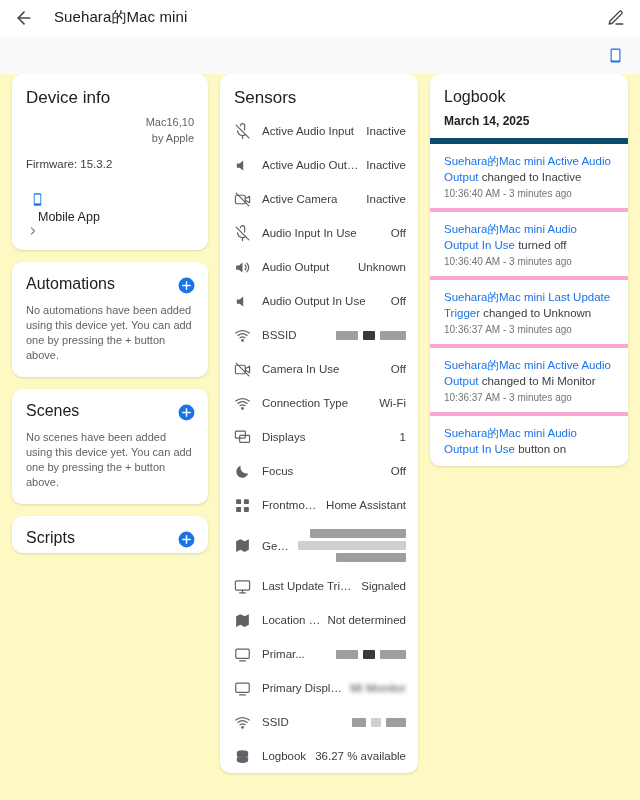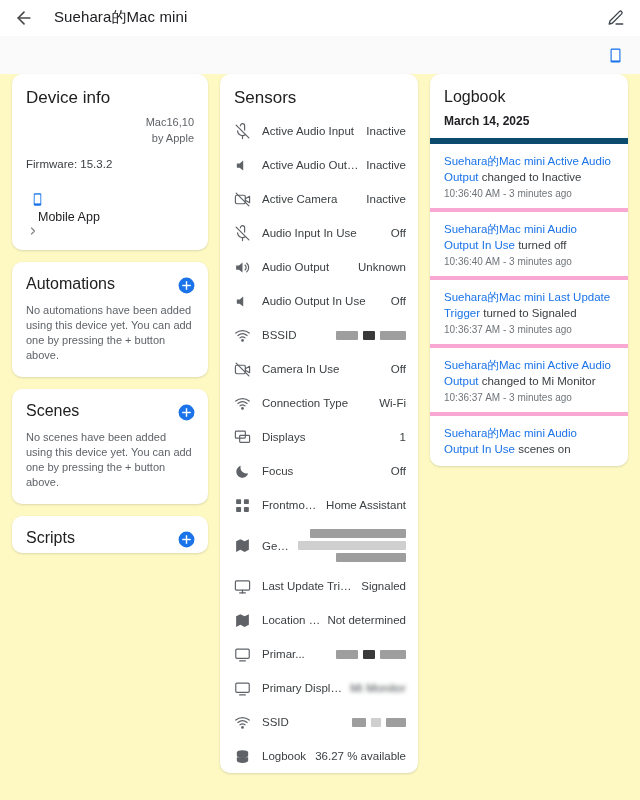--- a/index.html
+++ b/index.html
@@ -568,28 +568,28 @@
         <div id="log-list">
             <div class="log-entry">
               <div class="log-text"><span class="log-link">Suehara的Mac mini Active Audio Output</span><span> changed to Inactive</span></div>
               <div class="log-time">10:36:40 AM - 3 minutes ago</div>
             </div>
             <div class="log-entry">
               <div class="log-text"><span class="log-link">Suehara的Mac mini Audio Output In Use</span><span> turned off</span></div>
               <div class="log-time">10:36:40 AM - 3 minutes ago</div>
             </div>
             <div class="log-entry">
-              <div class="log-text"><span class="log-link">Suehara的Mac mini Last Update Trigger</span><span> turned to Signaled</span></div>
+              <div class="log-text"><span class="log-link">Suehara的Mac mini Last Update Trigger</span><span> changed to Unknown</span></div>
               <div class="log-time">10:36:37 AM - 3 minutes ago</div>
             </div>
             <div class="log-entry">
               <div class="log-text"><span class="log-link">Suehara的Mac mini Active Audio Output</span><span> changed to Mi Monitor</span></div>
               <div class="log-time">10:36:37 AM - 3 minutes ago</div>
             </div>
             <div class="log-entry">
-              <div class="log-text"><span class="log-link">Suehara的Mac mini Audio Output In Use</span><span> scenes on</span></div>
+              <div class="log-text"><span class="log-link">Suehara的Mac mini Audio Output In Use</span><span> button on</span></div>
             </div>
           </div>
       </div>
     </div>
 
   </div>
 </div>
 
 </body></html>

